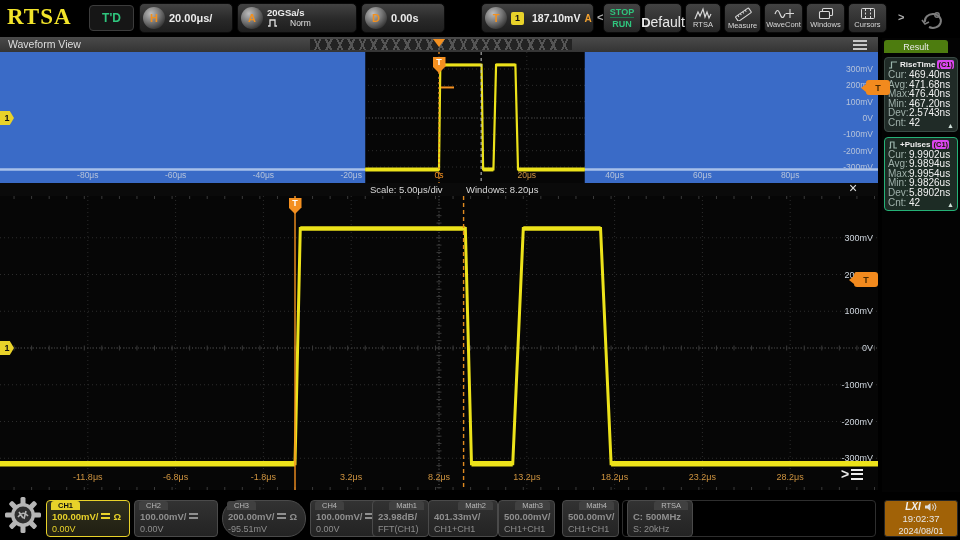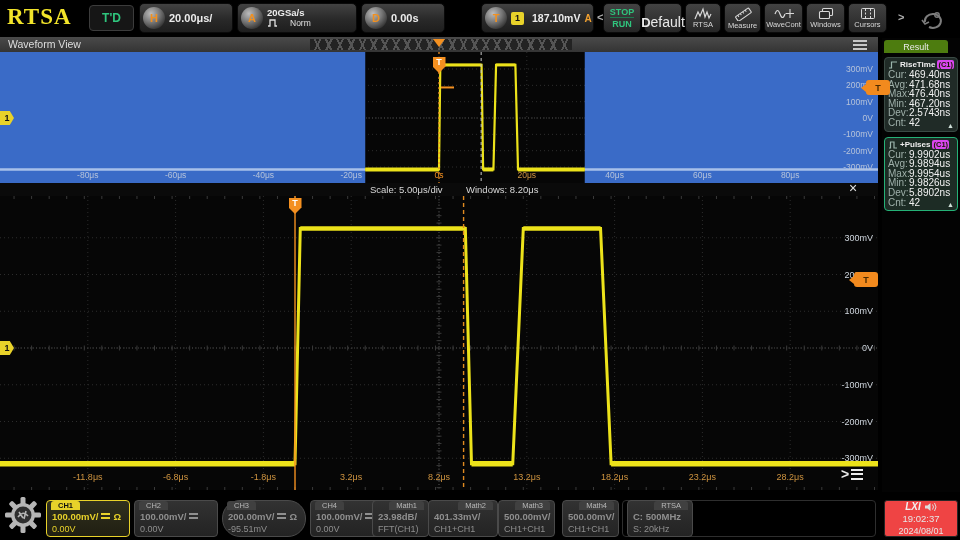--- a/index.html
+++ b/index.html
@@ -90,21 +90,21 @@
   .chtab{position:absolute;top:0;height:9px;background:#404040;color:#b8b8b8;font-size:7.5px;line-height:9px;
     padding:0 7px;border-radius:3px 3px 0 0;}
   .chtab.left{left:4px;} .chtab.right{right:4px;}
   .chbox.active .chtab{background:#e8d22a;color:#111;font-weight:bold;}
   .l1{font-size:9.5px;font-weight:bold;line-height:13px;display:flex;align-items:center;gap:3px;white-space:nowrap;}
   .l2{font-size:9px;line-height:12px;white-space:nowrap;}
   .dcic{display:inline-block;width:9px;height:7px;border-top:2px solid currentColor;position:relative;}
   .dcic::after{content:"";position:absolute;left:0;right:0;top:2px;border-top:2px dashed currentColor;}
   .rtsawrap{position:absolute;left:622px;top:8px;width:254px;height:37px;border:1px solid #2e2e2e;border-radius:4px;}
   .gearbtn{position:absolute;left:4px;top:4px;width:38px;height:38px;}
-  .lxibox{position:absolute;left:884px;top:8px;width:74px;height:37px;background:#ef4444;border:1px solid #262626;
+  .lxibox{position:absolute;left:884px;top:8px;width:74px;height:37px;background:#a16207;border:1px solid #262626;
     border-radius:3px;display:flex;flex-direction:column;align-items:center;justify-content:center;line-height:12px;}
   .lxirow{display:flex;align-items:center;gap:3px;}
   .lxilogo{font-size:10px;font-weight:bold;font-style:italic;color:#f0f0f0;}
   .lxitime{font-size:9.5px;color:#e6e6e6;}
   .lxidate{font-size:9px;color:#e6e6e6;}
 </style>
 </head>
 <body>
 
 <div id="screen">

